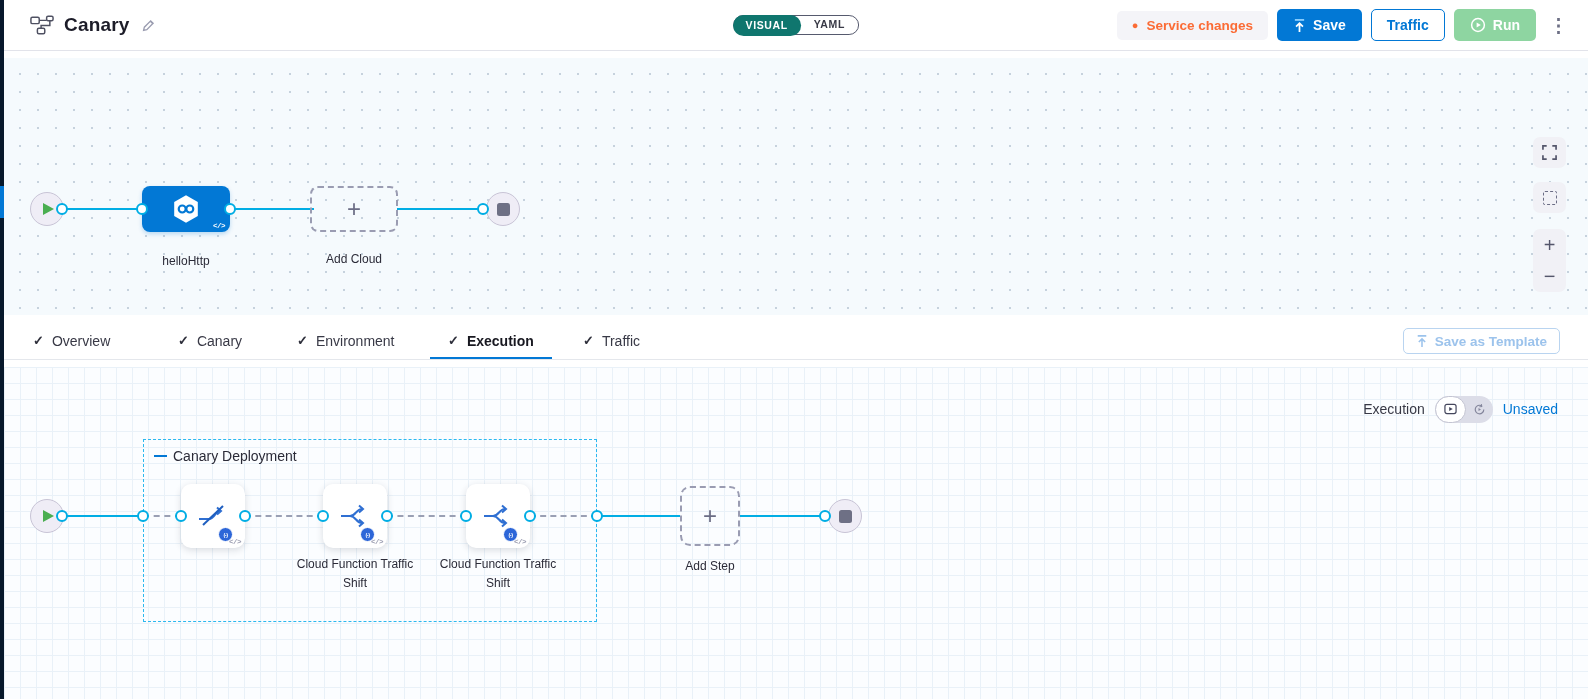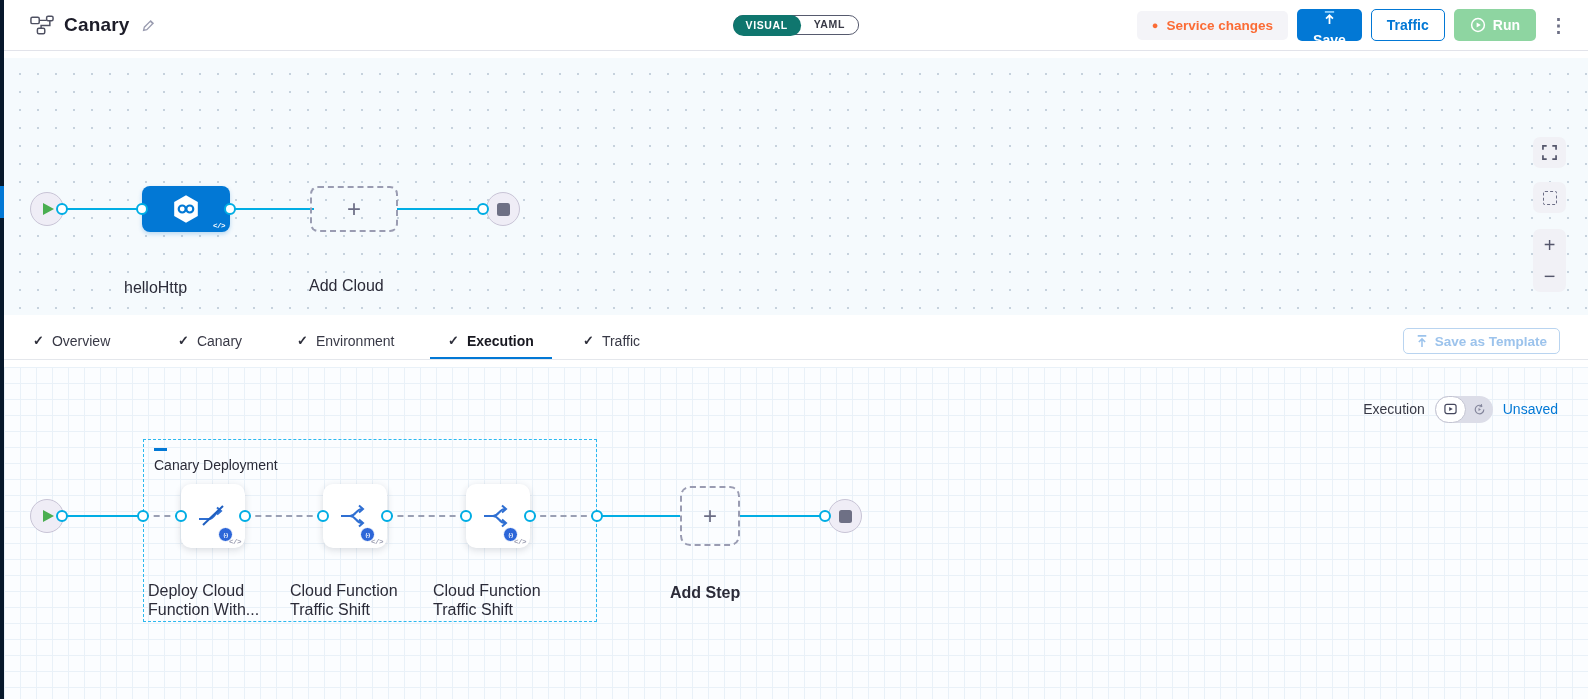--- a/index.html
+++ b/index.html
@@ -23,21 +23,21 @@
     display:flex; align-items:center; border:1.5px solid #565a6e; border-radius:11px; background:#fff; }
   .mode-seg { font-size:10.5px; font-weight:bold; letter-spacing:.6px; padding:0 13px; height:20px;
     line-height:19px; color:#383946; cursor:pointer; }
   .mode-seg.sel { background:#0f766e; color:#fff; border-radius:11px; margin:-1.5px 0 -1.5px -1.5px; height:21px; line-height:21px; }
   .hdr-right { margin-left:auto; display:flex; align-items:center; gap:9px; }
   .unsaved { display:flex; align-items:center; gap:8px; background:#f4f4f8; border-radius:5px;
     height:29px; padding:0 15px; color:#fb6b35; font-weight:bold; font-size:13.5px; }
   .unsaved .dot { font-size:11px; line-height:1; }
   .btn { display:flex; align-items:center; gap:7px; height:32px; border-radius:5px;
     font-size:14px; font-weight:bold; padding:0 15px; cursor:pointer; border:1px solid transparent; }
-  .btn-save { background:#0278d5; color:#fff;flex-direction:column; }
+  .btn-save { background:#0278d5; color:#fff; }
   .btn-discard { background:#fff; color:#0278d5; border-color:#0278d5; }
   .btn-run { background:#8ed5a1; color:#fff; }
   .menu-dots { font-size:19px; color:#6d6f85; font-weight:bold; padding:0 4px; cursor:pointer; line-height:1; }
 
   
   .canvas-top { position:relative; flex:0 0 257px; background:#f5fafd;
     background-image:radial-gradient(circle, #c6d2dd 1.1px, transparent 1.1px);
     background-size:18px 18px; background-position:7px 7px; overflow:hidden; }
   .canvas-bottom { position:relative; flex:1; background:#fbfdff;
     background-image:linear-gradient(#e9f1f8 1px, transparent 1px), linear-gradient(90deg,#e9f1f8 1px, transparent 1px);
@@ -54,21 +54,21 @@
   .stop-sq { width:13px; height:13px; background:#6e7085; border-radius:2.5px; }
 
   .stage-node { position:absolute; width:88px; height:46px; background:#0278d5; border-radius:8px;
     z-index:2; display:flex; align-items:center; justify-content:center; cursor:pointer;
     box-shadow:0 2px 4px rgba(2,120,213,.25); }
   .code-chip { position:absolute; right:5px; bottom:2px; font-size:7.5px; font-weight:bold;
     color:#fff; letter-spacing:-.5px; font-family:"Liberation Mono", monospace; }
   .dashed-node { position:absolute; border:2px dashed #9a9cb2; border-radius:8px; z-index:2;
     display:flex; align-items:center; justify-content:center; cursor:pointer; color:#6b6d85; }
   .plus-glyph { font-size:24px; font-weight:300; color:#6b6d85; line-height:1; }
-  .node-label { position:absolute; font-size:16px; color:#2b2b38; z-index:2; line-height:19px;margin-top:26px; }
+  .node-label { position:absolute; text-align:center; font-size:12px; color:#2b2b38; z-index:2; line-height:19px; }
 
   
   .cv-btn { position:absolute; left:1529px; width:33px; background:#f1f1f6; border-radius:7px;
     display:flex; align-items:center; justify-content:center; cursor:pointer; z-index:5; }
   .zoom-panel { position:absolute; left:1529px; top:171px; width:33px; height:63px; background:#f1f1f6;
     border-radius:7px; display:flex; flex-direction:column; align-items:center; justify-content:space-around; z-index:5; }
   .zoom-glyph { font-size:20px; color:#54566b; cursor:pointer; line-height:1; font-weight:300; }
   .marquee-box { width:14px; height:14px; border:1.6px dashed #6b6d85; border-radius:2px; }
 
   
@@ -87,21 +87,21 @@
   .exec-label { font-size:14px; color:#383946; }
   .pill-toggle { width:58px; height:27px; background:#dcdde8; border-radius:14px; display:flex; align-items:center; cursor:pointer; }
   .pill-seg-on { width:31px; height:27px; background:#fff; border:1px solid #c3c4d2; border-radius:14px;
     display:flex; align-items:center; justify-content:center; }
   .pill-seg-off { flex:1; display:flex; align-items:center; justify-content:center; }
   .rollback-link { font-size:14px; color:#0278d5; cursor:pointer; }
 
   
   .group-box { position:absolute; left:139px; top:72px; width:454px; height:183px;
     border:1.5px dashed #2cb8ef; z-index:0; }
-  .group-head { position:absolute; left:150px; top:81px; display:flex; gap:6px; z-index:2;flex-direction:column; }
+  .group-head { position:absolute; left:150px; top:81px; display:flex; align-items:center; gap:6px; z-index:2; }
   .group-dash { width:13px; height:2.5px; background:#0278d5; cursor:pointer; }
   .group-title { font-size:14px; color:#2b2b38; }
 
   .step-card { position:absolute; width:64px; height:64px; background:#fff; border-radius:10px;
     box-shadow:0 2px 7px rgba(40,41,61,.16); z-index:2; cursor:pointer;
     display:flex; align-items:center; justify-content:center; }
   .badge { position:absolute; left:37px; top:43px; width:15px; height:15px; border-radius:50%;
     background:#2d66d8; border:1.5px solid #fff; color:#fff; font-size:5.5px; font-weight:bold;
     display:flex; align-items:center; justify-content:center; letter-spacing:-.5px; }
   .step-card .code-chip { color:#9a9cb0; right:4px; bottom:2px; }
@@ -298,21 +298,20 @@
           <path d="M4 21 h10"></path>
           <path d="M14 21 c6 0 6 -8 11 -8"></path>
           <path d="M22 9.5 l4 3.5 -4 3.5"></path>
           <path d="M8 27 L28 8" stroke="#1f5fc0"></path>
         </svg>
         <div class="badge">(-)</div>
         <span class="code-chip">&lt;/&gt;</span>
       </div>
       <div class="ring" style="left:171px; top:143px;"></div>
       <div class="ring" style="left:235px; top:143px;"></div>
-      <div class="node-label" style="left:144px; top:188px; width:130px;">Deploy Cloud Function With...</div>
 
       <div class="step-card" style="left:319px; top:117px;">
         <svg width="36" height="36" viewBox="0 0 36 36" fill="none" stroke="#2f6fd2" stroke-width="2">
           <path d="M4 18 h9"></path>
           <path d="M13 18 c6 0 6 -7 12 -7"></path>
           <path d="M13 18 c6 0 6 7 12 7"></path>
           <path d="M22 7.5 l4 3.5 -4 3.5"></path>
           <path d="M22 21.5 l4 3.5 -4 3.5"></path>
         </svg>
         <div class="badge">(-)</div>
@@ -335,21 +334,21 @@
       </div>
       <div class="ring" style="left:456px; top:143px;"></div>
       <div class="ring" style="left:520px; top:143px;"></div>
       <div class="node-label" style="left:429px; top:188px; width:130px;">Cloud Function Traffic Shift</div>
 
       <div class="ring" style="left:587px; top:143px;"></div>
 
       <div class="dashed-node" style="left:676px; top:119px; width:60px; height:60px; border-radius:10px;">
         <span class="plus-glyph">+</span>
       </div>
-      <div class="node-label" style="left:666px; top:190px; width:80px;font-weight:bold;">Add Step</div>
+      <div class="node-label" style="left:666px; top:190px; width:80px;">Add Step</div>
 
       <div class="ring" style="left:815px; top:143px;"></div>
       <div class="node-circle" style="left:824px; top:132px;">
         <div class="stop-sq"></div>
       </div>
     </div>
 
   </div>
 </div>
 

